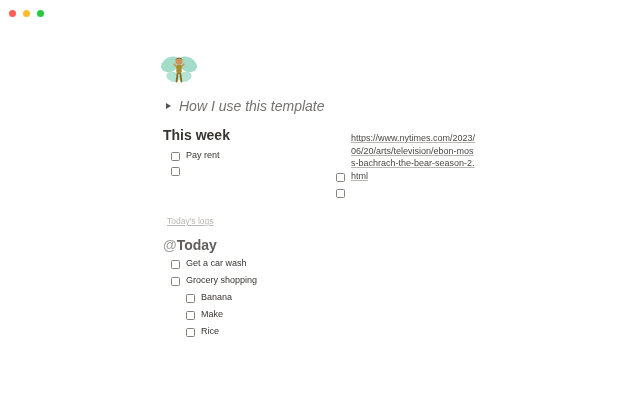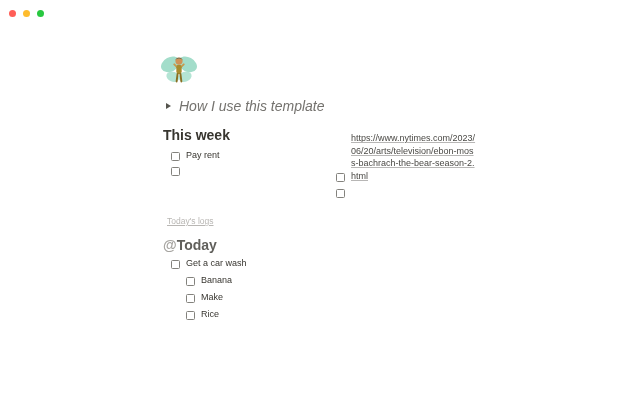--- a/index.html
+++ b/index.html
@@ -140,20 +140,24 @@
 
   <div class="mention">
     <span class="at">@</span><span class="label">Today</span>
   </div>
 
   <div class="log-todos">
     <div class="todo">
       <span class="checkbox"></span>
       <span class="todo-label">Get a car wash</span>
     </div>
+    <div class="todo">
+      <span class="checkbox"></span>
+      <span class="todo-label">Grocery shopping</span>
+    </div>
     <div class="sub">
       <div class="todo">
         <span class="checkbox"></span>
         <span class="todo-label">Banana</span>
       </div>
       <div class="todo">
         <span class="checkbox"></span>
         <span class="todo-label">Make</span>
       </div>
       <div class="todo">

